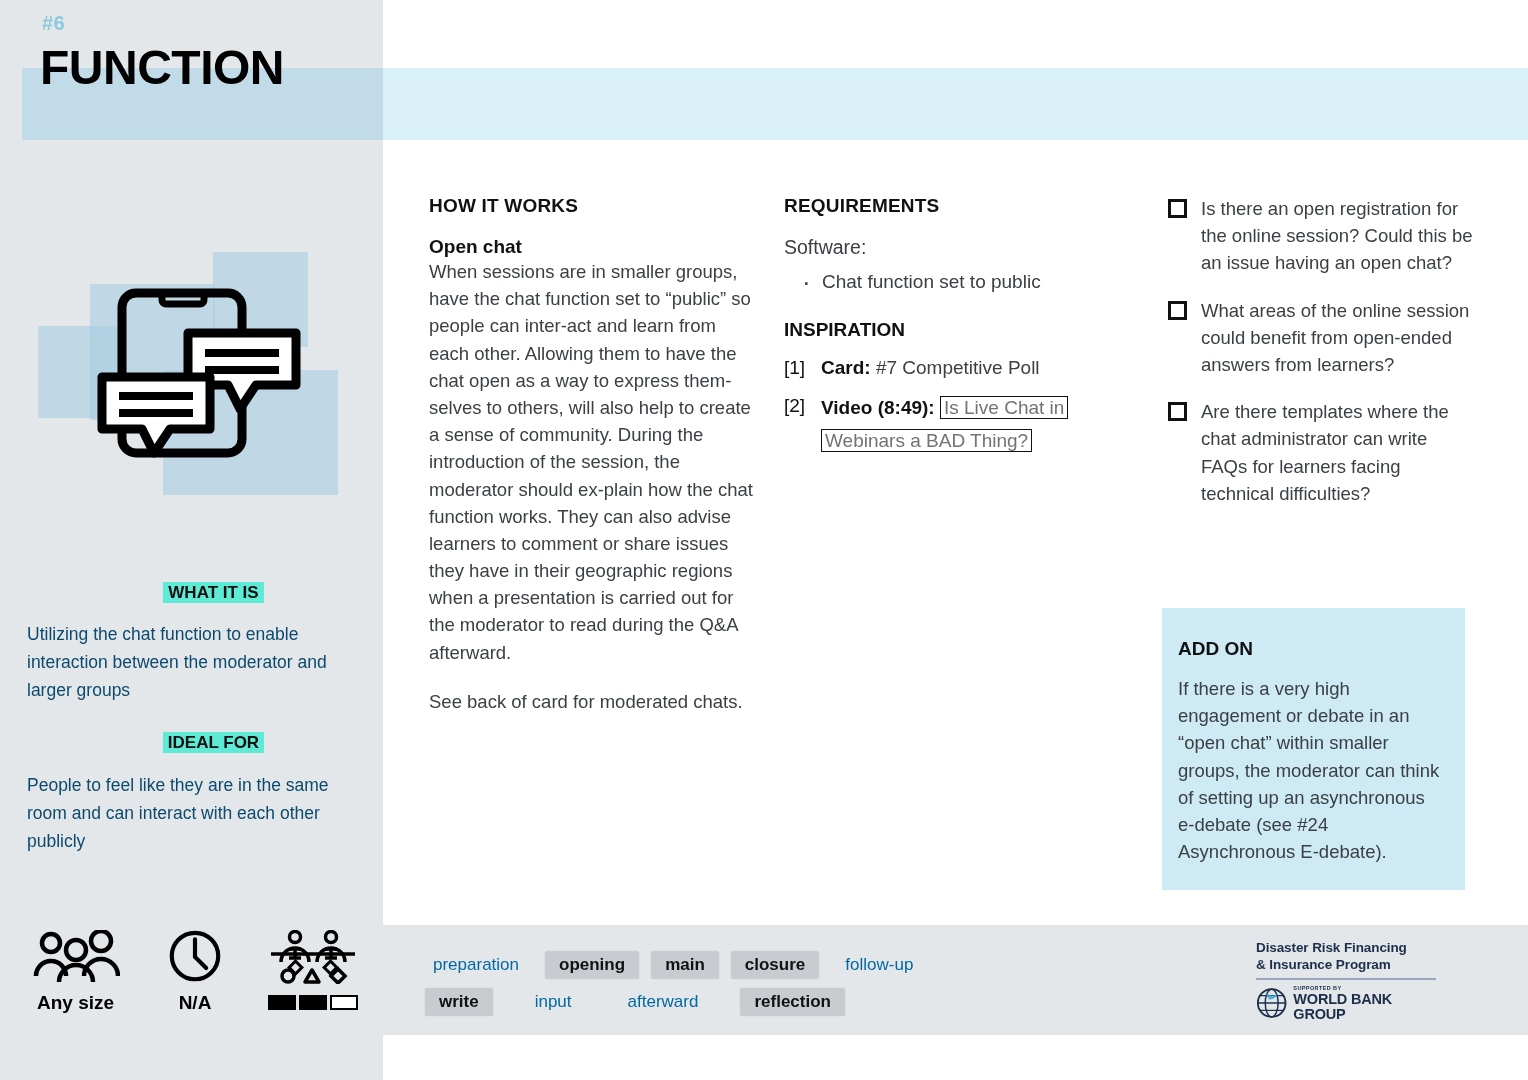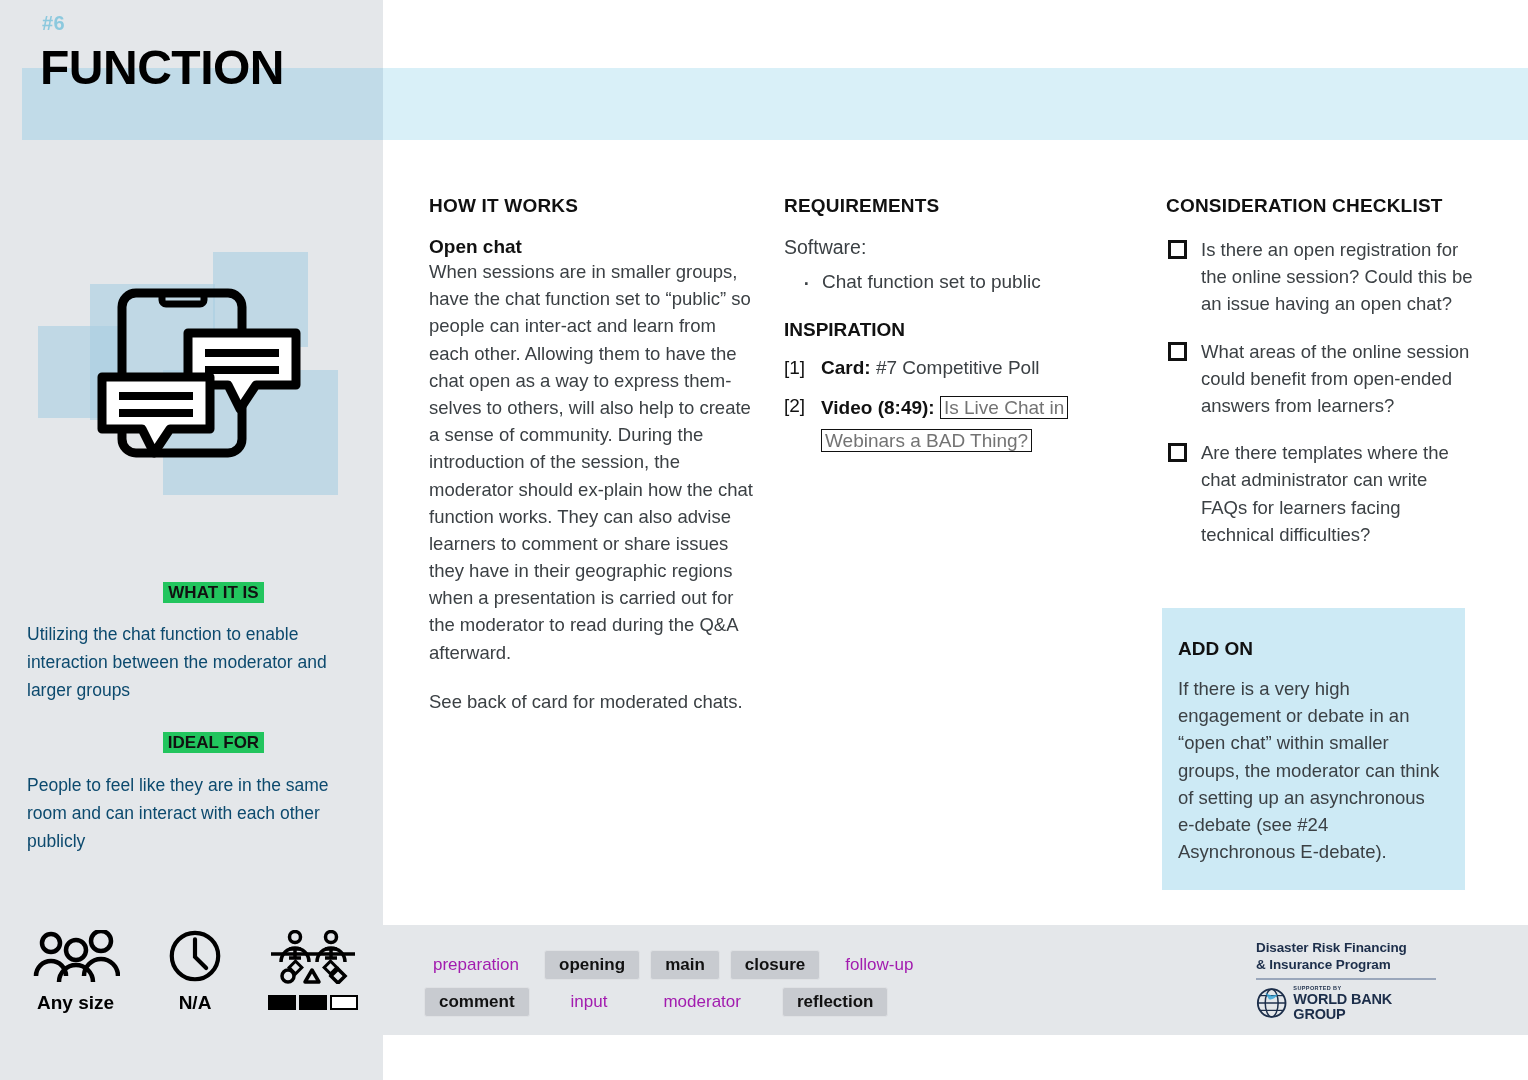--- a/index.html
+++ b/index.html
@@ -44,21 +44,21 @@
   .sq2 { left:60px;  top:44px;  width:125px; height:136px; }
   .sq3 { left:183px; top:12px;  width:95px;  height:95px; }
   .sq4 { left:133px; top:130px; width:175px; height:125px; }
   .illus svg { position:absolute; left:60px; top:45px; }
 
   
   .sb-head {
     position:absolute; width:383px; text-align:center;
     font-size:17px; font-weight:bold; color:#111;
   }
-  .sb-head span { background:#22c55e; padding:1px 5px;margin-left:44px; }
+  .sb-head span { background:#5eead4; padding:1px 5px;margin-left:44px; }
   .sb-body {
     position:absolute; width:330px; left:27px; text-align:left;
     font-size:17.5px; color:#0c4a6e; line-height:1.6;
   }
   .h-what { top:583px; }
   .b-what { top:620px; }
   .h-ideal { top:733px; }
   .b-ideal { top:771px; }
 
   
@@ -133,21 +133,21 @@
   }
   .tags { position:absolute; left:35px; top:25px; }
   .tag-row { display:flex; align-items:center; gap:10px; margin-bottom:7px; }
   .tag {
     font-size:17px; font-weight:bold; color:#111;
     background:#c8cbd0; border:1.5px solid #dfe1e4; border-radius:3px;
     padding:4px 14px; text-align:center;
   }
   .tag.off {
     background:transparent; border-color:transparent;
-    color:#a21caf; font-weight:normal;
+    color:#0369a1; font-weight:normal;
   }
   .tag-row.r2 { margin-left:6px; gap:26px; }
 
   .logo { position:absolute; right:92px; top:14px; width:180px; text-align:left; }
   .logo-name {
     font-size:13.5px; font-weight:bold; color:#1c2e4a;
     line-height:1.26; letter-spacing:-0.1px;
   }
   .logo-rule { height:1.5px; background:#9aa7bb; margin:5px 0 6px; }
   .logo-wb { display:flex; align-items:center; gap:6px; }
@@ -266,21 +266,20 @@
       <div class="insp-tag">[2]</div>
       <div class="insp-text">
         <b>Video (8:49):</b>
         <span class="linkbox">Is Live Chat in Webinars a BAD Thing?</span>
       </div>
     </div>
 
   </div>
 
   <div class="col c3">
-    <div class="col-title">CONSIDERATION CHECKLIST</div>
     <div class="chk-row">
       <div class="chk-box"></div>
       <div class="chk-text">Is there an open registration for the online session? Could this be an issue having an open chat?</div>
     </div>
     <div class="chk-row">
       <div class="chk-box"></div>
       <div class="chk-text">What areas of the online session could benefit from open-ended answers from learners?</div>
     </div>
     <div class="chk-row">
       <div class="chk-box"></div>
@@ -296,23 +295,23 @@
   <div class="footer">
     <div class="tags">
       <div class="tag-row">
         <div class="tag off">preparation</div>
         <div class="tag">opening</div>
         <div class="tag">main</div>
         <div class="tag">closure</div>
         <div class="tag off">follow-up</div>
       </div>
       <div class="tag-row r2">
-        <div class="tag">comment</div>
+        <div class="tag">write</div>
         <div class="tag off">input</div>
-        <div class="tag off">moderator</div>
+        <div class="tag off">afterward</div>
         <div class="tag">reflection</div>
       </div>
     </div>
 
     <div class="logo">
       <div class="logo-name">
         <div>Disaster Risk Financing</div>
         <div>&amp; Insurance Program</div>
       </div>
       <div class="logo-rule"></div>

